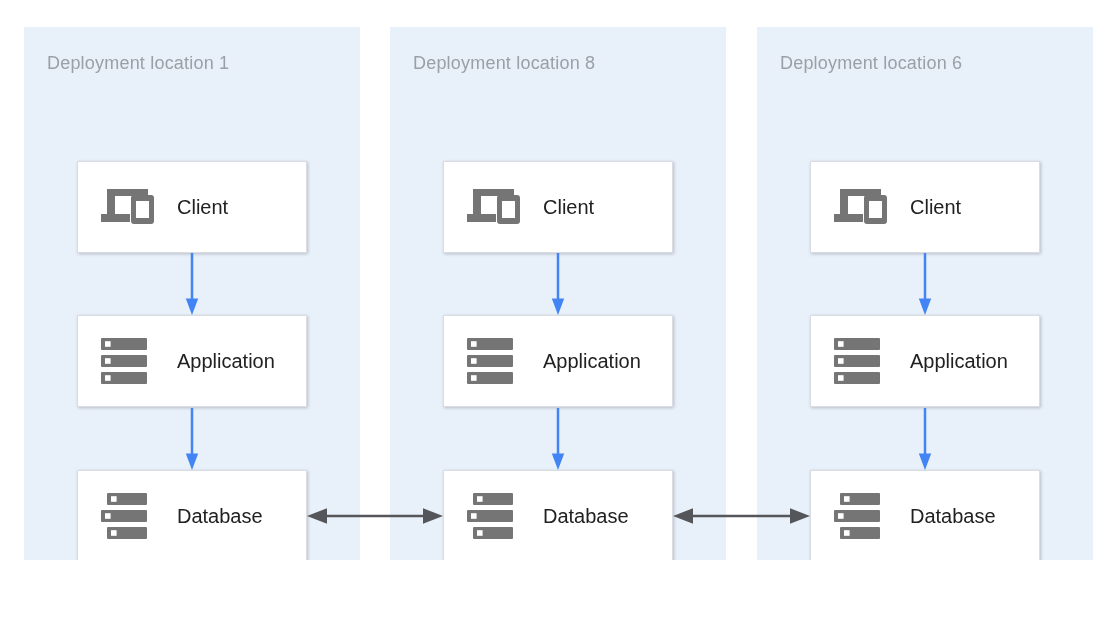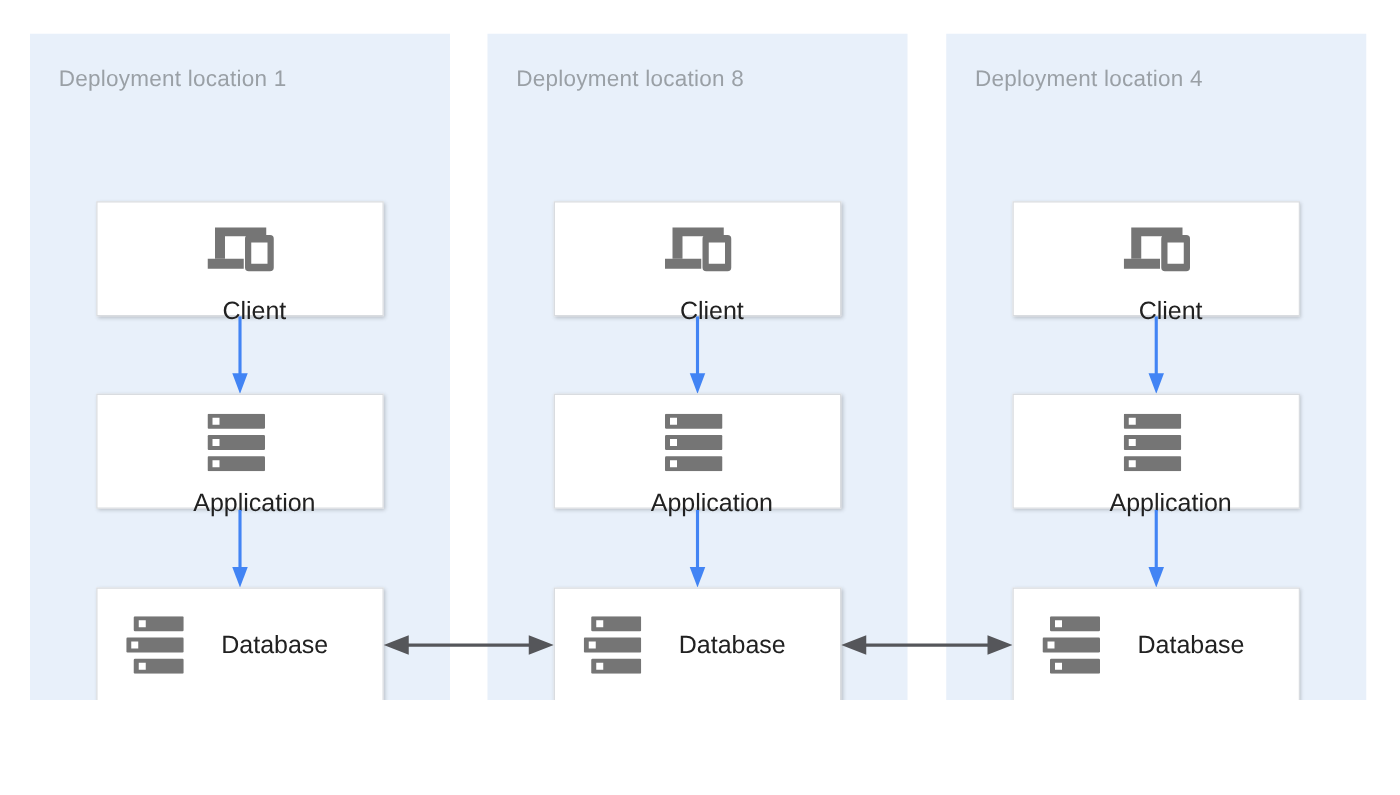--- a/index.html
+++ b/index.html
@@ -17,22 +17,22 @@
   .zone-label{
     position:absolute;top:26px;left:23px;margin:0;
     font-size:18px;font-weight:400;color:#9aa0a6;letter-spacing:.2px;
   }
   .node{
     position:absolute;left:53px;width:230px;height:92px;box-sizing:border-box;
     background:#ffffff;border:1px solid #d9dce0;
     box-shadow:1px 1px 3px rgba(60,64,67,.28);
     display:flex;align-items:center;padding-left:23px;
   }
-  .node-client{top:134px;flex-direction:column;}
-  .node-application{top:288px;flex-direction:column;}
+  .node-client{top:134px;}
+  .node-application{top:288px;}
   .node-database{top:443px;align-items:center;}
   .icon-wrap{flex:0 0 76px;width:76px;display:flex;align-items:center;}
   .node-label{font-size:20px;color:#212121;white-space:nowrap;}
   .arrow{position:absolute;display:block;}
   .v-arrow-1{top:226px;left:160px;}
   .v-arrow-2{top:381px;left:160px;}
   .h-arrow{top:507px;}
   .h-arrow-1{left:307px;}
   .h-arrow-2{left:673px;}
 </style>
@@ -157,21 +157,21 @@
             <rect x="4" y="20.2" width="5.6" height="5.6"></rect>
             <rect x="10" y="37.2" width="5.6" height="5.6"></rect>
           </g>
         </svg>
       </span>
       <span class="node-label">Database</span>
     </div>
   </section>
 
   <section class="zone zone-3">
-    <h2 class="zone-label">Deployment location 4</h2>
+    <h2 class="zone-label">Deployment location 6</h2>
 
     <div class="node node-client">
       <span class="icon-wrap">
         <svg width="57" height="46" viewBox="0 0 57 46" aria-hidden="true">
           <path fill="#757575" d="M6 5 h41 v7 h-33 v18 h-8 Z"></path>
           <rect fill="#757575" x="0" y="30" width="29" height="8"></rect>
           <path fill="#757575" fill-rule="evenodd" d="M33 11 h17 a3 3 0 0 1 3 3 v23 a3 3 0 0 1 -3 3 h-17 a3 3 0 0 1 -3 -3 v-23 a3 3 0 0 1 3 -3 Z M35 17 h13 v17 h-13 Z"></path>
         </svg>
       </span>
       <span class="node-label">Client</span>

